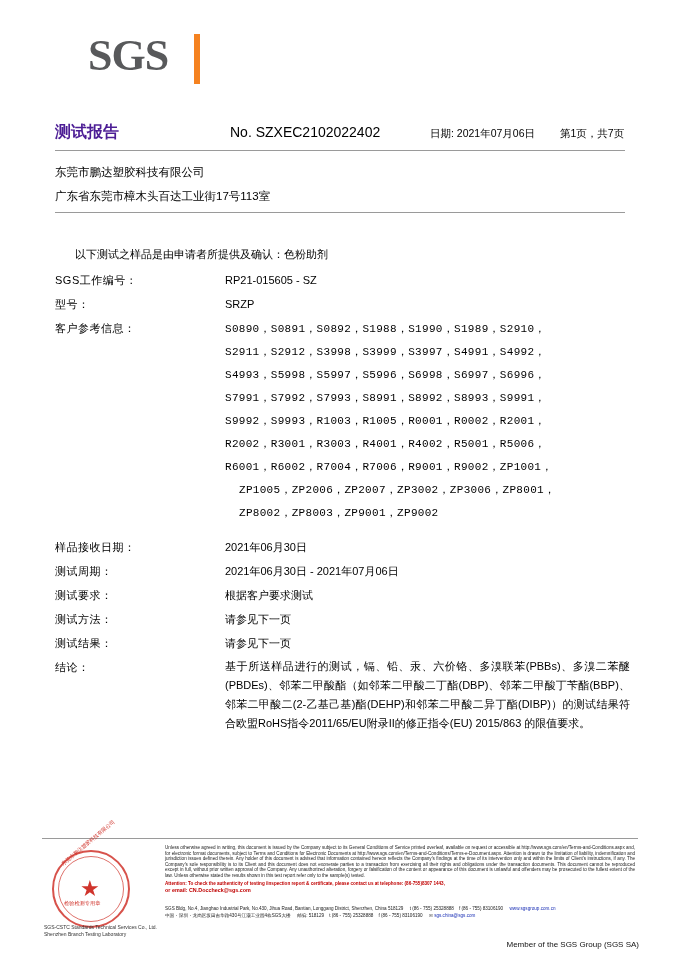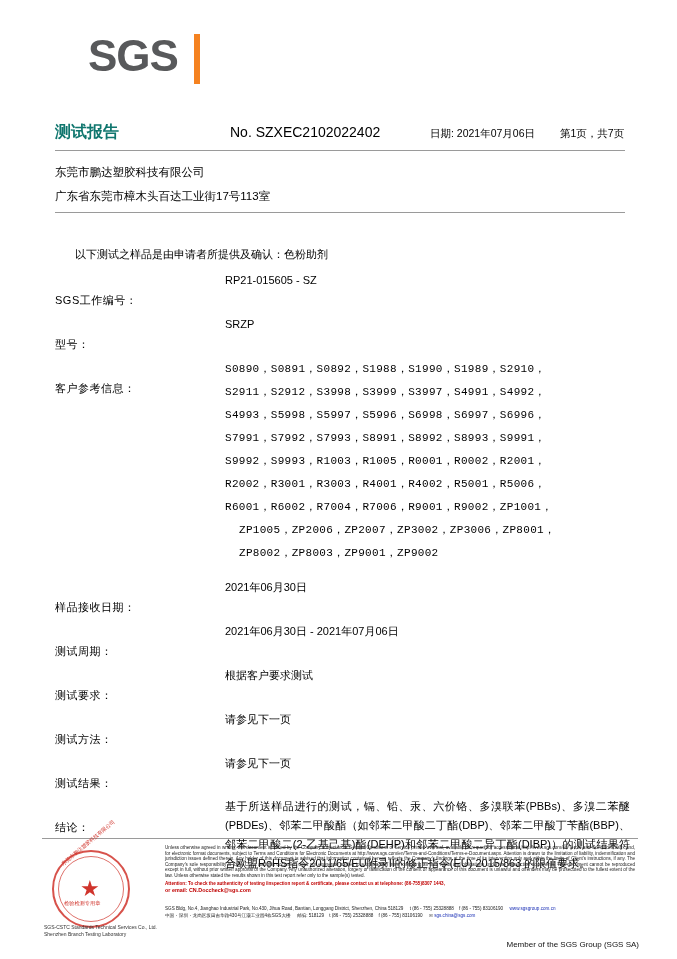--- a/index.html
+++ b/index.html
@@ -21,21 +21,21 @@
   }
   
   .logo-wrap {
     position: absolute;
     left: 88px;
     top: 32px;
     width: 110px;
     height: 58px;
   }
   .logo-text {
-    font-family: Liberation Sans, sans-serif;
+    font-family: Liberation Serif, serif;
     font-weight: bold;
     font-size: 44px;
     letter-spacing: -1px;
     color: #58595b;
     line-height: 48px;
   }
   .logo-bar {
     position: absolute;
     right: -2px;
     top: 2px;
@@ -48,21 +48,21 @@
     position: absolute;
     left: 55px;
     top: 122px;
     width: 570px;
     display: flex;
     align-items: baseline;
   }
   .doc-title {
     font-size: 16px;
     font-weight: bold;
-    color: #0f766e;
+    color: #4c1d95;
     width: 175px;
   }
   .doc-no {
     font-size: 14px;
     color: #000;
     width: 200px;
   }
   .doc-date {
     font-size: 10.5px;
     color: #000;
@@ -118,21 +118,20 @@
   .field-row {
     display: flex;
     align-items: flex-start;
     margin-bottom: 4px;
   }
   .field-label {
     width: 170px;
     flex: 0 0 170px;
     line-height: 20px;
     letter-spacing: 0.5px;
-    margin-top: 20px;
   }
   .field-value {
     flex: 1;
     line-height: 20px;
   }
   .ref-list {
     display: block;
   }
   .ref-line {
     line-height: 23px;

